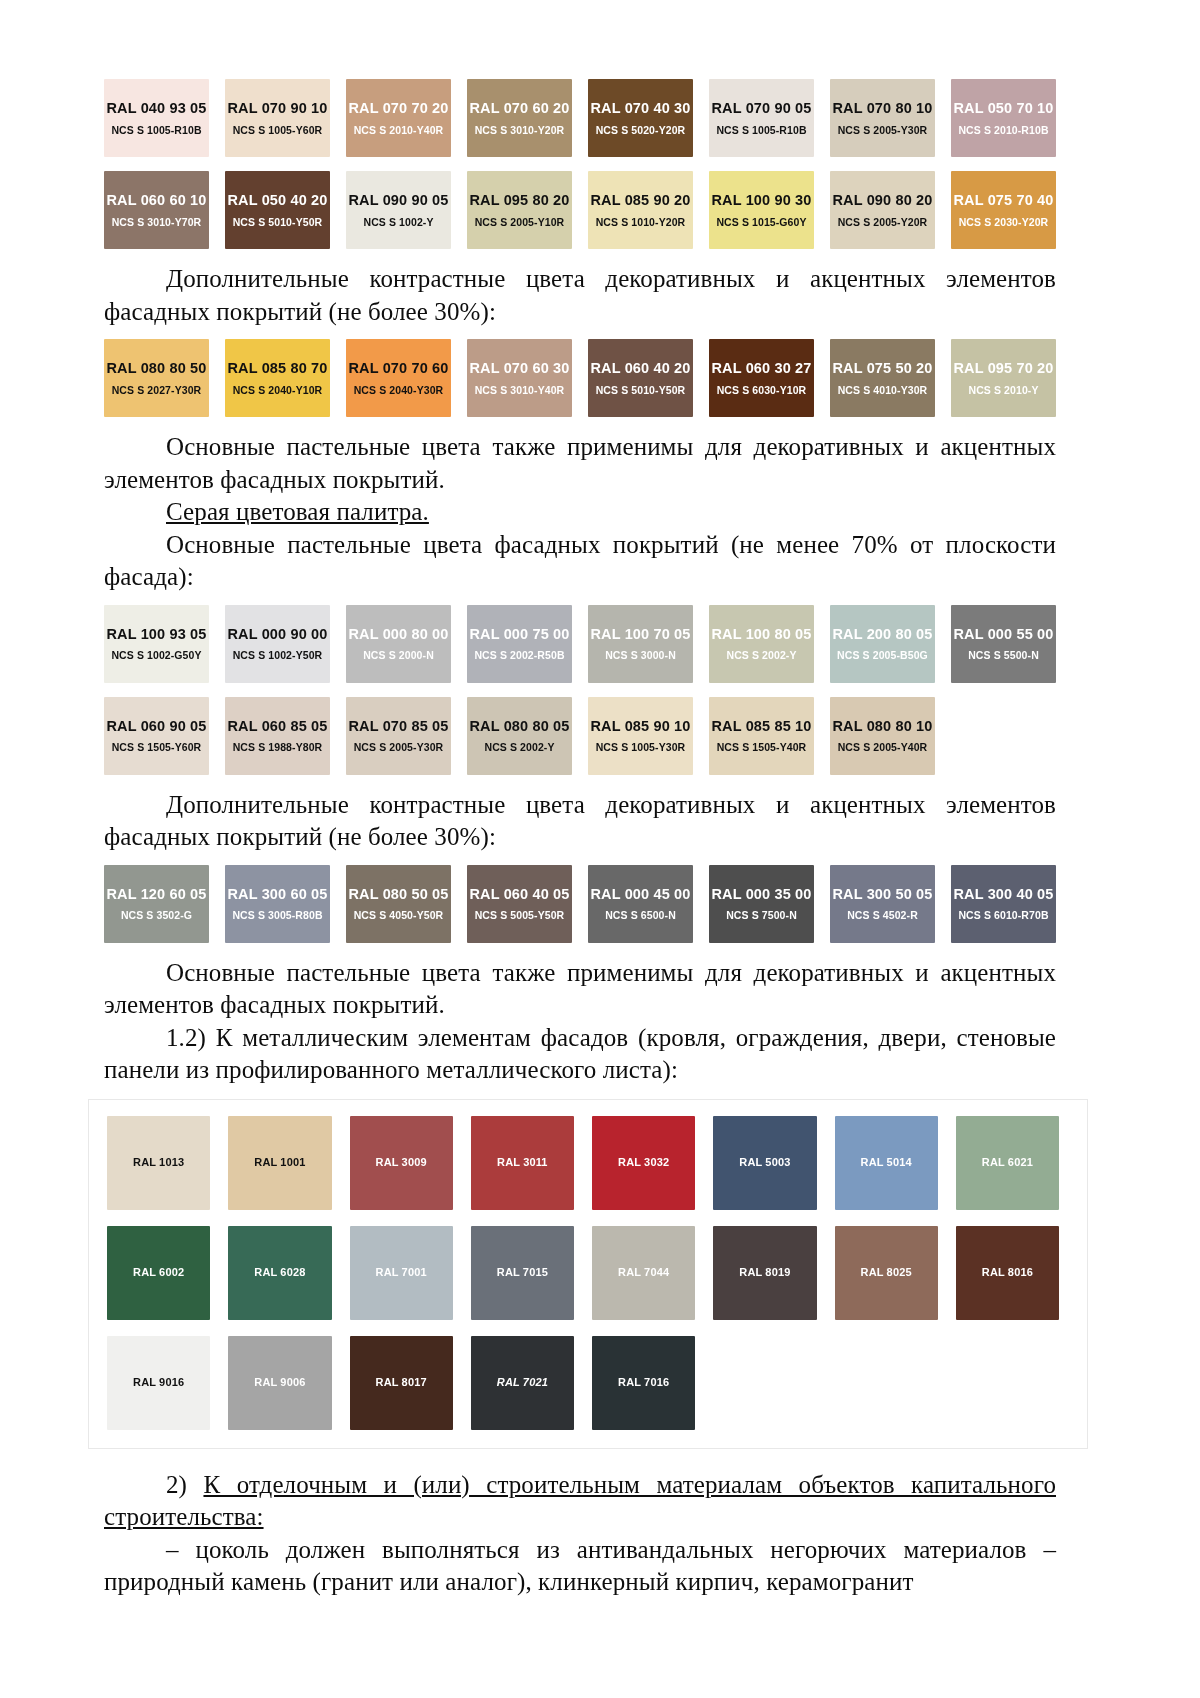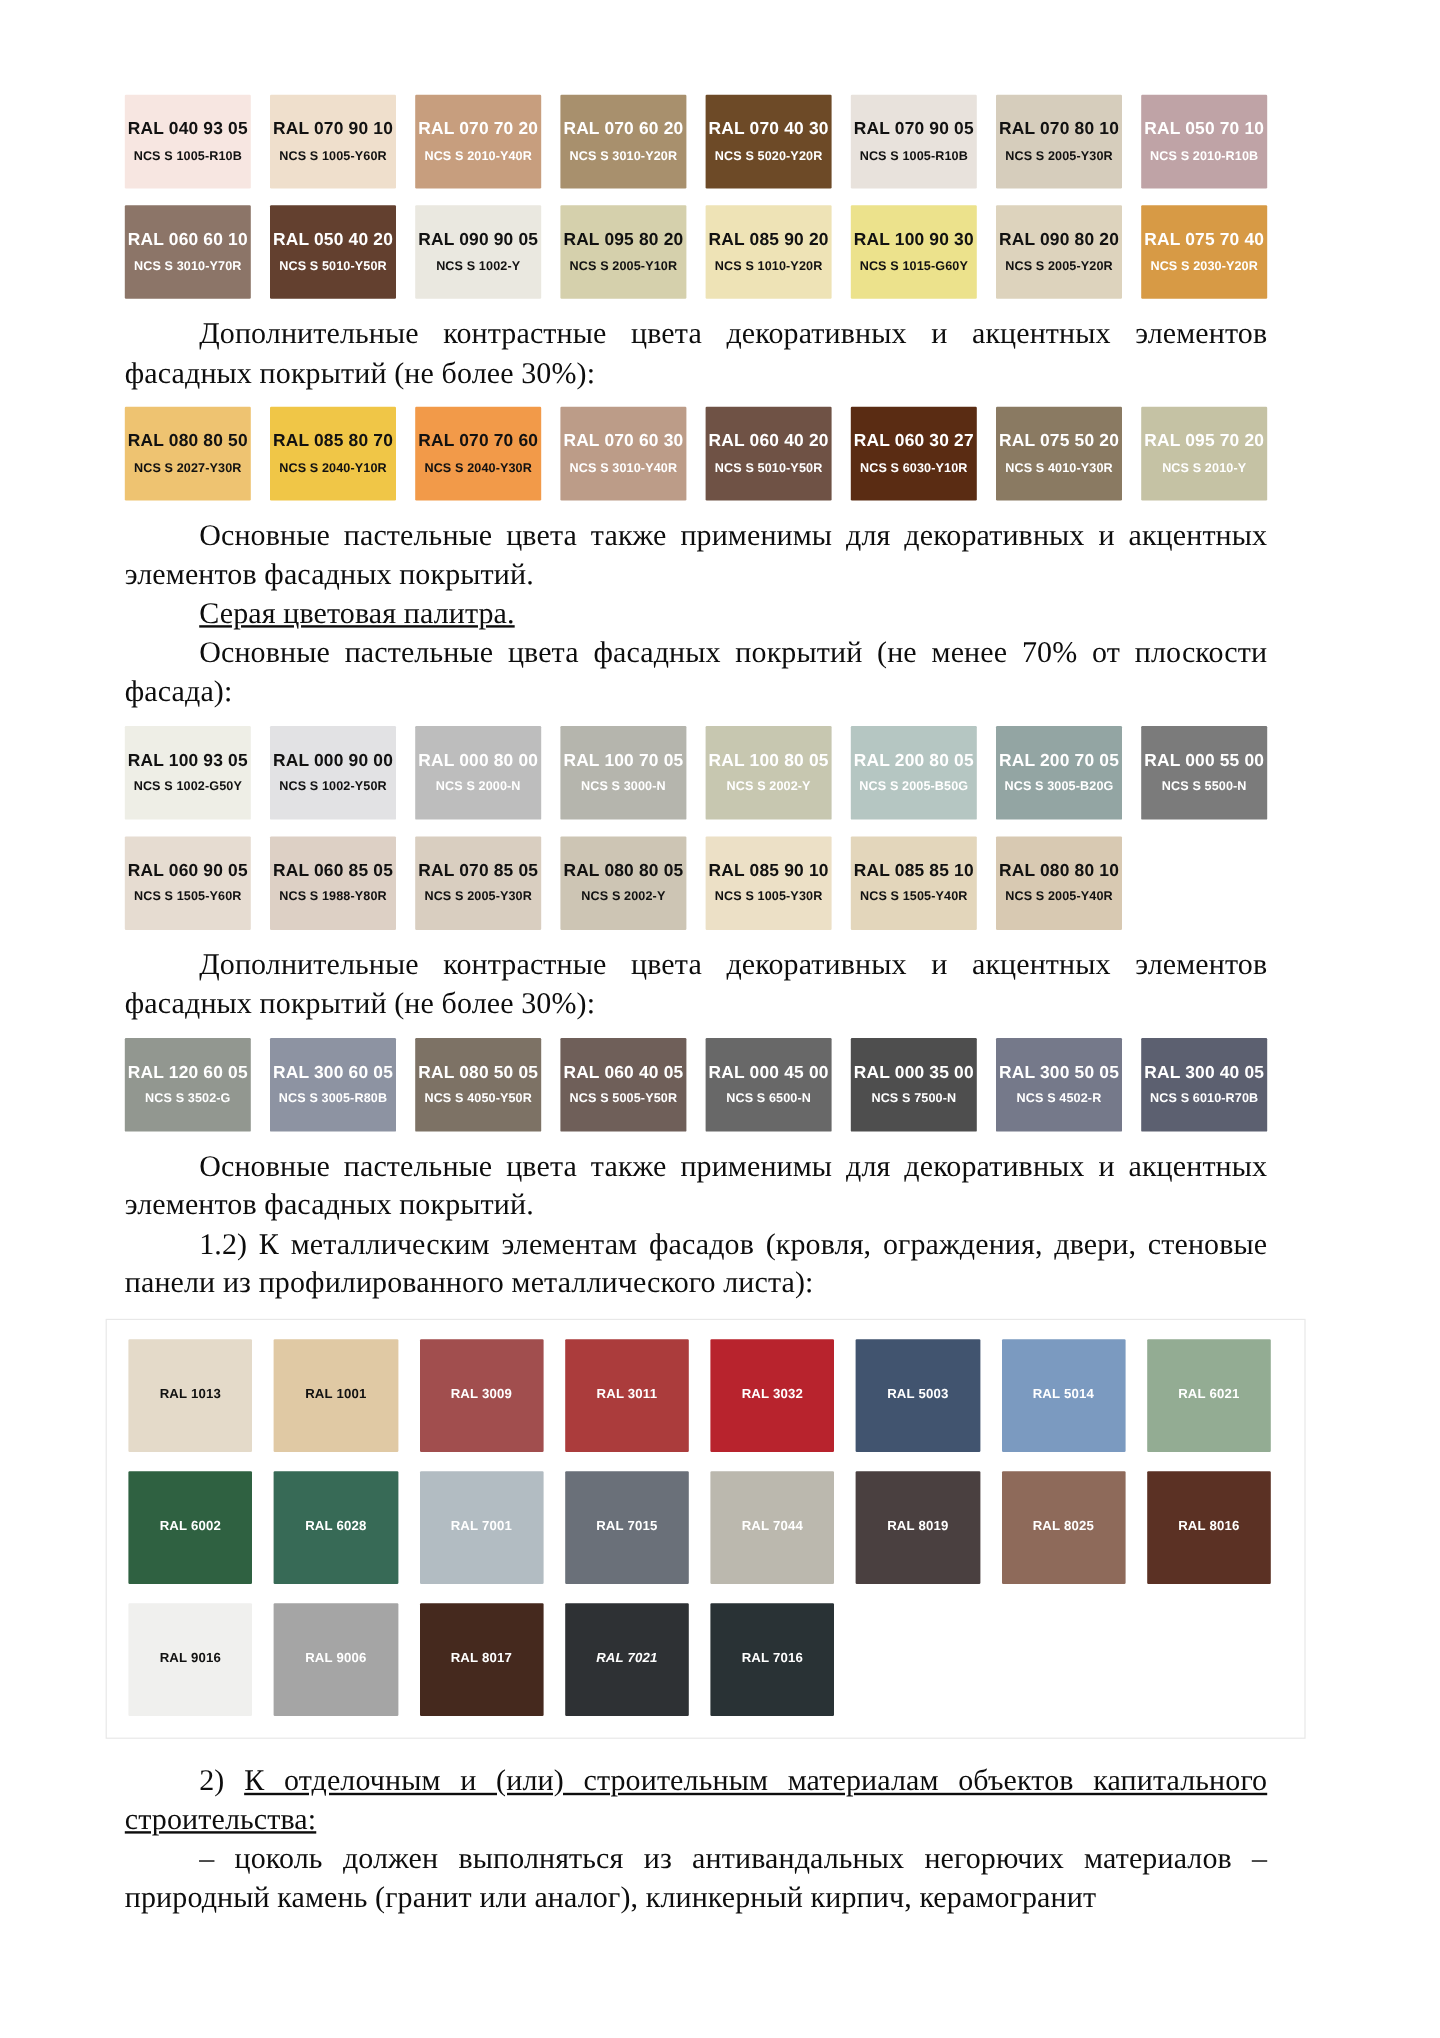--- a/index.html
+++ b/index.html
@@ -240,35 +240,35 @@
           <div class="ncs">NCS S 1002-G50Y</div>
         </div>
         <div class="swatch light" style="background: rgb(226, 226, 228);">
           <div class="ral">RAL 000 90 00</div>
           <div class="ncs">NCS S 1002-Y50R</div>
         </div>
         <div class="swatch dark" style="background: rgb(189, 189, 189);">
           <div class="ral">RAL 000 80 00</div>
           <div class="ncs">NCS S 2000-N</div>
         </div>
+        <div class="swatch dark" style="background: rgb(176, 178, 184);">
+          <div class="ral">RAL 000 75 00</div>
+          <div class="ncs">NCS S 2002-R50B</div>
+        </div>
         <div class="swatch dark" style="background: rgb(181, 181, 173);">
           <div class="ral">RAL 100 70 05</div>
           <div class="ncs">NCS S 3000-N</div>
         </div>
         <div class="swatch dark" style="background: rgb(199, 199, 176);">
           <div class="ral">RAL 100 80 05</div>
           <div class="ncs">NCS S 2002-Y</div>
         </div>
         <div class="swatch dark" style="background: rgb(181, 198, 194);">
           <div class="ral">RAL 200 80 05</div>
           <div class="ncs">NCS S 2005-B50G</div>
-        </div>
-        <div class="swatch dark" style="background: rgb(147, 165, 163);">
-          <div class="ral">RAL 200 70 05</div>
-          <div class="ncs">NCS S 3005-B20G</div>
         </div>
         <div class="swatch dark" style="background: rgb(123, 123, 123);">
           <div class="ral">RAL 000 55 00</div>
           <div class="ncs">NCS S 5500-N</div>
         </div>
         <div class="swatch light" style="background: rgb(230, 220, 209);">
           <div class="ral">RAL 060 90 05</div>
           <div class="ncs">NCS S 1505-Y60R</div>
         </div>
         <div class="swatch light" style="background: rgb(221, 208, 197);">

